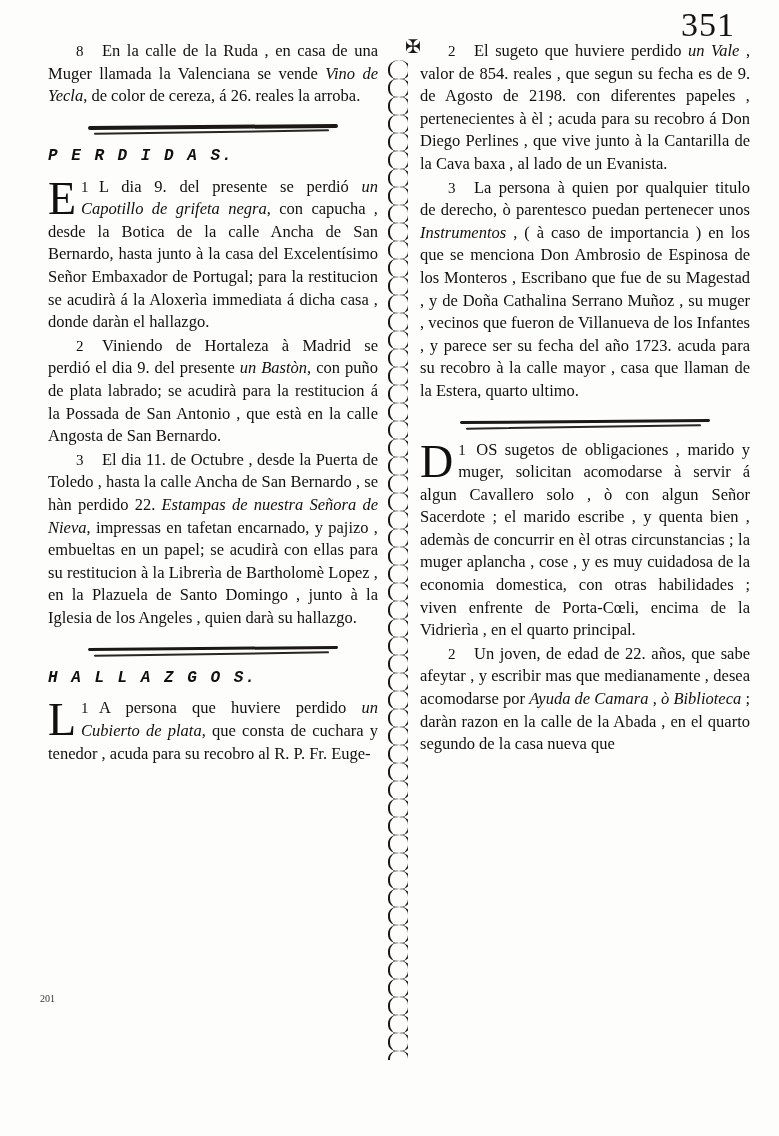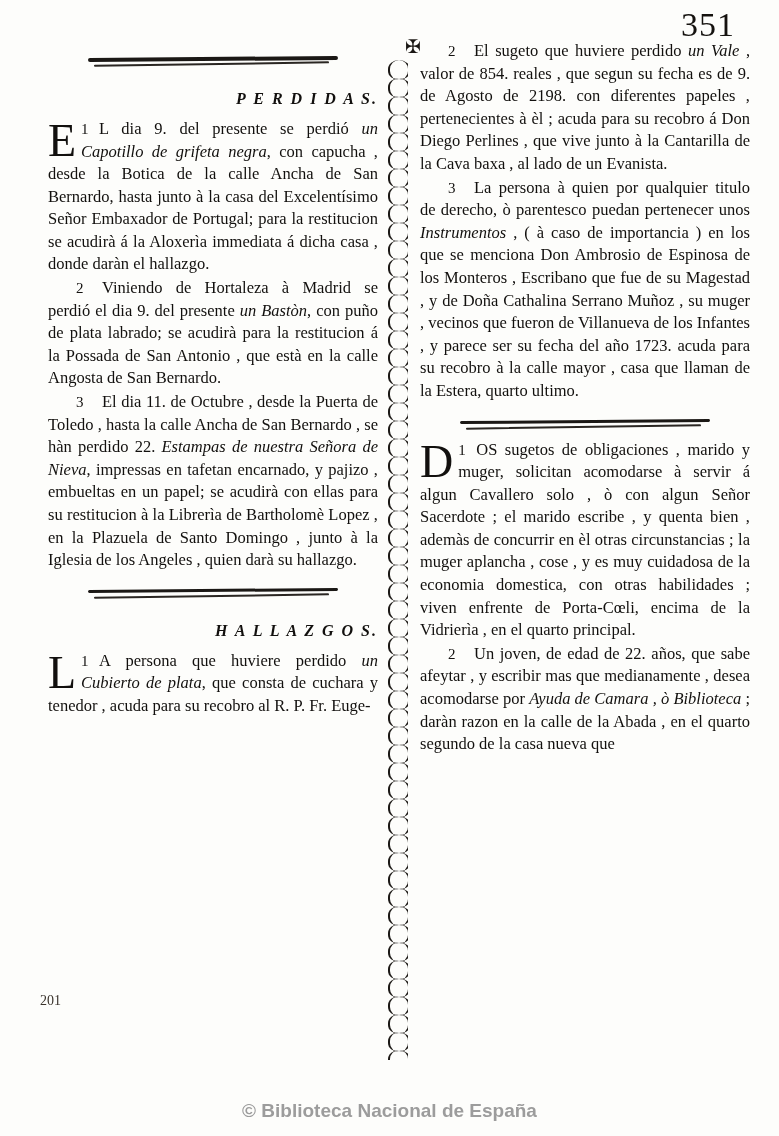--- a/index.html
+++ b/index.html
@@ -75,26 +75,27 @@
     padding-left: 28px;
     font-size: 15px;
   }
   .num-tight {
     display: inline-block;
     min-width: 18px;
     font-size: 15px;
   }
   .ital { font-style: italic; }
   .heading {
-    text-align: right;
+    text-align: left;
     font-style: italic;
     font-weight: bold;
     letter-spacing: 2px;
     font-size: 16px;
-    margin: 20px 0 8px 0;
+    margin: 10px 0 8px 0;
+    font-family: Liberation Mono, monospace;
   }
   
   .rule {
     position: relative;
     height: 16px;
     margin: 12px auto 8px auto;
     width: 250px;
   }
   .rule::before {
     content: "";
@@ -120,21 +121,21 @@
   .dropcap-block { position: relative; min-height: 46px; }
   .dropcap {
     float: left;
     font-size: 46px;
     line-height: 38px;
     padding: 4px 5px 0 0;
     font-family: "Liberation Serif", serif;
   }
   .marg-note {
     position: absolute;
-    font-size: 14px;
+    font-size: 10px;
     color: #3a332c;
   }
   .watermark {
     position: absolute;
     bottom: 14px;
     left: 0;
     width: 100%;
     text-align: center;
     font-family: "Liberation Sans", sans-serif;
     font-weight: bold;
@@ -209,20 +210,23 @@
       <div class="seg" style="top: 918px;"></div>
       <div class="seg" style="top: 936px;"></div>
       <div class="seg" style="top: 954px;"></div>
       <div class="seg" style="top: 972px;"></div>
       <div class="seg" style="top: 990px;"></div>
     </div>
 
   <div class="col col-left">
 
 
+    <p>
+      <span class="num">8</span><span>En la calle de la Ruda , en casa de una Muger llamada la Valenciana se vende </span><span class="ital">Vino de Yecla</span><span>, de color de cereza, á 26. reales la arroba.</span>
+    </p>
 
     <div class="rule"></div>
 
     <div class="heading">P E R D I D A S.</div>
 
     <p class="dropcap-block">
       <span class="num-tight">1</span><span class="dropcap">E</span><span>L dia 9. del presente se perdió </span><span class="ital">un Capotillo de grifeta negra</span><span>, con capucha , desde la Botica de la calle Ancha de San Bernardo, hasta junto à la casa del Excelentísimo Señor Embaxador de Portugal; para la restitucion se acudirà á la Aloxerìa immediata á dicha casa , donde daràn el hallazgo.</span>
     </p>
 
     <p>
@@ -260,14 +264,13 @@
 
     <p class="dropcap-block">
       <span class="num-tight">1</span><span class="dropcap">D</span><span>OS sugetos de obligaciones , marido y muger, solicitan acomodarse à servir á algun Cavallero solo , ò con algun Señor Sacerdote ; el marido escribe , y quenta bien , ademàs de concurrir en èl otras circunstancias ; la muger aplancha , cose , y es muy cuidadosa de la economia domestica, con otras habilidades ; viven enfrente de Porta-Cœli, encima de la Vidrierìa , en el quarto principal.</span>
     </p>
 
     <p>
       <span class="num">2</span><span>Un joven, de edad de 22. años, que sabe afeytar , y escribir mas que medianamente , desea acomodarse por </span><span class="ital">Ayuda de Camara , ò Biblioteca</span><span> ; daràn razon en la calle de la Abada , en el quarto segundo de la casa nueva que</span>
     </p>
   </div>
 
-  <div class="watermark">© Biblioteca Nacional de España</div>
 </div>
 
 </body></html>

